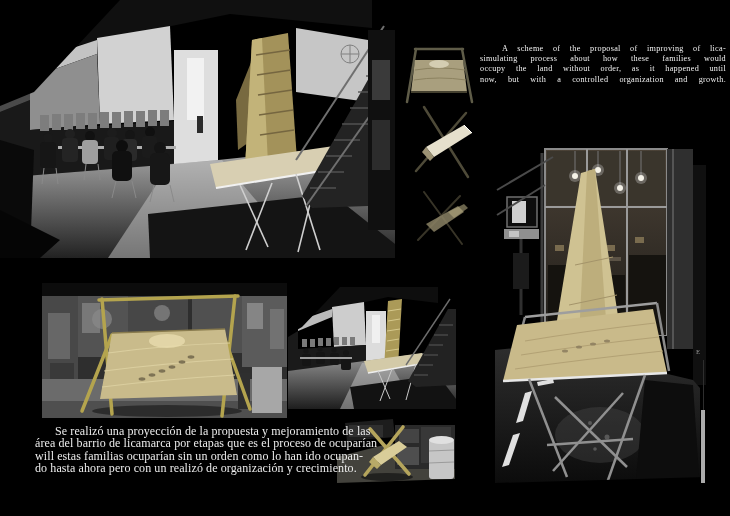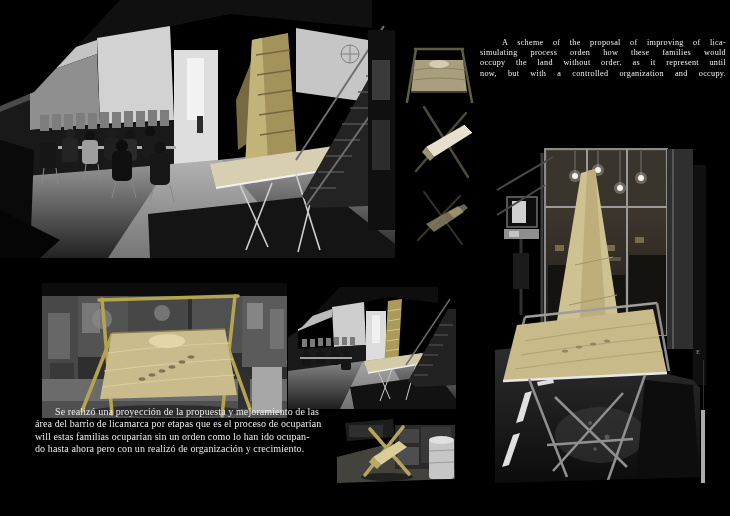--- a/index.html
+++ b/index.html
@@ -11,22 +11,22 @@
   .pA{left:0;top:0;width:395px;height:258px;}
   .pB1{left:403px;top:40px;width:72px;height:66px;}
   .pB2{left:406px;top:105px;width:80px;height:76px;}
   .pB3{left:408px;top:190px;width:78px;height:58px;}
   .pC{left:42px;top:283px;width:245px;height:135px;}
   .pD{left:288px;top:287px;width:168px;height:122px;}
   .pE{left:337px;top:417px;width:121px;height:73px;}
   .pF{left:495px;top:145px;width:211px;height:345px;}
   
   .caption{position:absolute;color:#f0f0f0;}
-  .caption-en{left:480px;top:38px;width:246px;font-size:8.2px;line-height:10.2px;letter-spacing:.3px;}
-  .caption-es{left:35px;top:406px;width:261px;font-size:10px;line-height:12.3px;letter-spacing:.1px;color:#ececec;}
+  .caption-en{left:480px;top:44px;width:246px;font-size:8.2px;line-height:10.2px;letter-spacing:.3px;}
+  .caption-es{left:35px;top:425px;width:261px;font-size:12px;line-height:12.3px;letter-spacing:.1px;color:#ececec;}
   .jline{text-align:justify;text-align-last:justify;white-space:nowrap;}
   .jline.first-en{padding-left:22px;}
   .jline.first-es{padding-left:20px;}
   
   .side-mark{position:absolute;left:696px;top:348px;color:#8f8f8f;font-size:7px;line-height:8px;}
   .side-line{position:absolute;left:703px;top:360px;width:1px;height:50px;background:#2e2e2e;}
   .side-bar{position:absolute;left:701px;top:410px;width:4px;height:73px;background:#ababab;}
 </style>
 </head>
 <body>
@@ -182,23 +182,23 @@
         <line x1="16" y1="2" x2="54" y2="54"></line>
         <line x1="52" y1="6" x2="10" y2="50"></line>
       </g>
       <polygon points="18,34 50,16 56,22 26,42" fill="#8a8164" opacity="0.85"></polygon>
       <polygon points="40,22 56,14 60,18 46,28" fill="#b0a67f" opacity="0.6"></polygon>
     </svg>
   </div>
 
   <div class="caption caption-en">
     <div class="jline first-en">A scheme of the proposal of improving of lica-</div>
-    <div class="jline">simulating process orden how these families would</div>
-    <div class="jline">occupy the land without order, as it represent until</div>
-    <div class="jline">now, but with a controlled organization and occupy.</div>
+    <div class="jline">simulating process about how these families would</div>
+    <div class="jline">occupy the land without order, as it happened until</div>
+    <div class="jline">now, but with a controlled organization and growth.</div>
   </div>
 
   <div class="photo pC">
     <svg viewBox="0 0 245 135" preserveAspectRatio="none">
       <rect width="245" height="135" fill="#2e2e2e"></rect>
       <g opacity="0.95">
         <rect x="0" y="0" width="36" height="135" fill="#4a4a4a"></rect>
         <rect x="6" y="30" width="22" height="46" fill="#6b6b6b"></rect>
         <rect x="8" y="80" width="24" height="34" fill="#3a3a3a"></rect>
         <rect x="36" y="10" width="50" height="64" fill="#565656"></rect>

